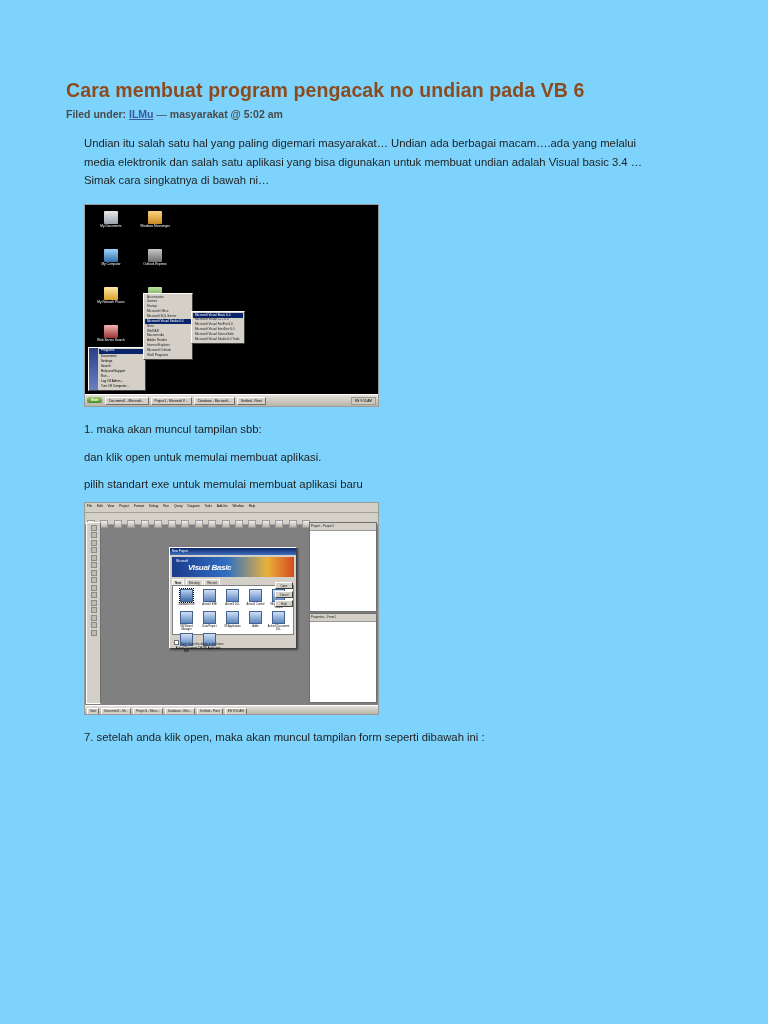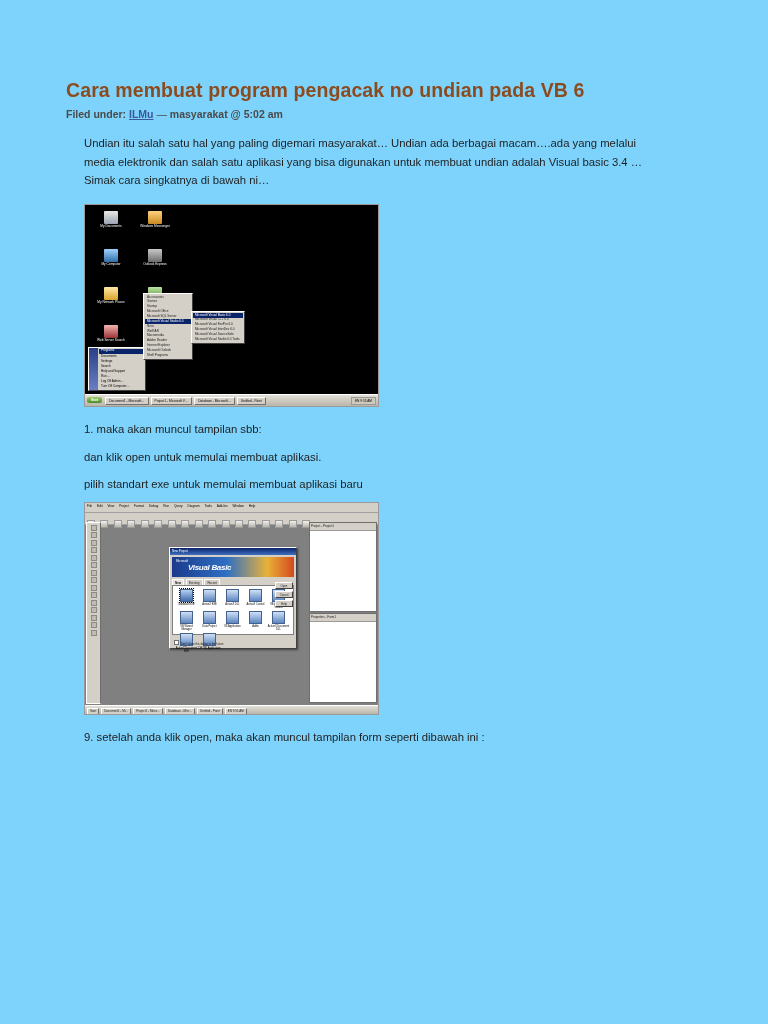--- a/index.html
+++ b/index.html
@@ -678,15 +678,15 @@
     <div class="vb-status">
       <span class="sb">Start</span>
       <span class="sb">Document1 - Mi…</span>
       <span class="sb">Project1 - Micro…</span>
       <span class="sb">Database - Micr…</span>
       <span class="sb">Untitled - Paint</span>
       <span class="sb">EN  9:55 AM</span>
     </div>
   </div>
 
-  <p class="step-text">9. setelah anda klik open, maka akan muncul tampilan form seperti dibawah ini :</p>
+  <p class="step-text">7. setelah anda klik open, maka akan muncul tampilan form seperti dibawah ini :</p>
 
 </div>
 
 </body></html>

